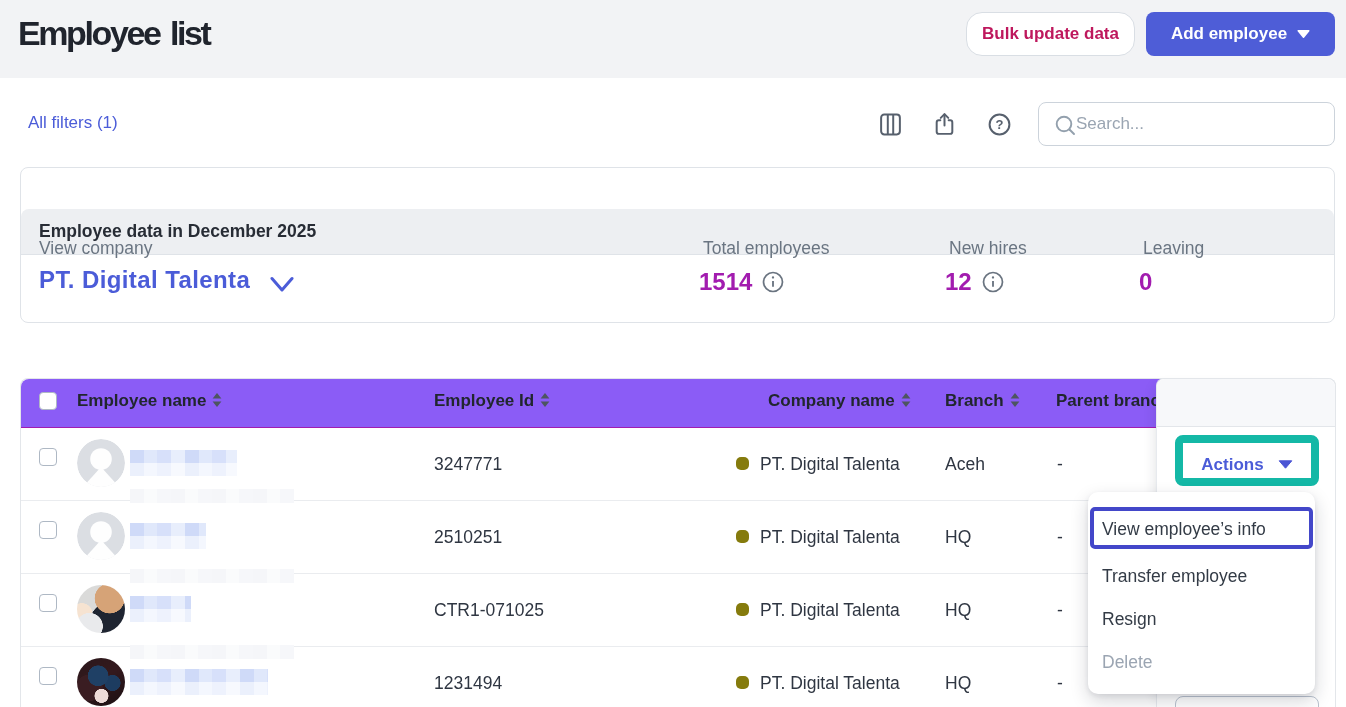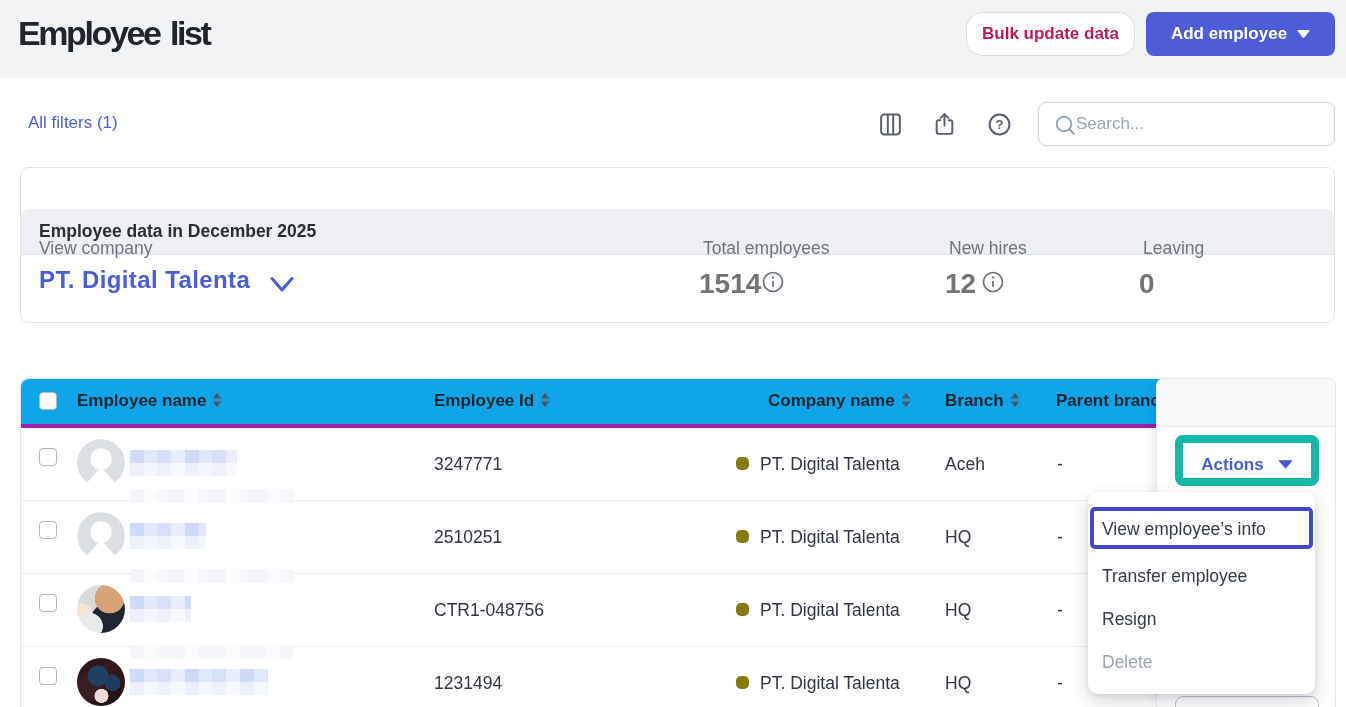--- a/index.html
+++ b/index.html
@@ -27,29 +27,29 @@
   .searchbox .ph { position:absolute; left:37px; top:11px; font-size:17px; color:#9aa5b2; }
 
   
   .card { position:absolute; left:20px; top:167px; width:1315px; height:156px;
     border:1px solid #dfe3e8; border-radius:8px; background:#fff; }
   .card-head { position:absolute; left:0; top:0; right:0; height:46px; background:#edeff2;
     border-bottom:1px solid #dfe3e8; border-radius:8px 8px 0 0;margin-top:41px; }
   .card-head span { position:absolute; left:18px; top:12px; font-size:17.5px; font-weight:bold; color:#272c35; }
   .lbl { position:absolute; font-size:17.5px; color:#6a7582; }
   .company-name { position:absolute; left:18px; top:98px; font-size:24px; font-weight:bold; color:#4b5cd8; letter-spacing:0.4px; }
-  .statval { position:absolute; font-size:28px; font-weight:bold; color:#737373;text-align:center; }
+  .statval { position:absolute; font-size:24px; font-weight:bold; color:#a21caf;text-align:center; }
 
   .report-link { position:absolute; top:335px; right:11px; font-size:18px; color:#4b5cd8; }
 
   
   .table { position:absolute; left:20px; top:378px; width:1316px; height:329px;
     border:1px solid #e3e6ea; border-bottom:none; border-radius:8px 8px 0 0; background:#fff; }
-  .thead { position:absolute; left:0; top:0; right:0; height:49px; background:#0ea5e9;
-    border-bottom:4px solid #a21caf; border-radius:8px 8px 0 0; }
+  .thead { position:absolute; left:0; top:0; right:0; height:49px; background:#8b5cf6;
+    border-bottom:1px solid #a21caf; border-radius:8px 8px 0 0; }
   .th { position:absolute; top:12px; font-size:17px; font-weight:bold; color:#21262e; white-space:nowrap; }
   .th svg { margin-left:6px; vertical-align:-2px; }
   .checkbox { position:absolute; width:18px; height:18px; border:1.5px solid #aeb8c4; border-radius:4px; background:#fff; }
   .row { position:absolute; left:0; right:0; height:73px; border-bottom:1px solid #eaecef; }
   .avatar { position:absolute; left:56px; top:11px; width:48px; height:48px; border-radius:50%; overflow:hidden; }
   .cell { position:absolute; font-size:17.5px; color:#2f3642; top:26px; white-space:nowrap; }
   .dot { position:absolute; left:715px; top:29px; width:13px; height:13px; border-radius:5px; background:#857b0d; }
   .blur1 { position:absolute; left:109px; height:13px;
     background:repeating-linear-gradient(90deg,#cfdaf8 0 14px,#e0e8fb 14px 27px,#d7e0fa 27px 41px,#e8eefc 41px 55px); }
   .blur2 { position:absolute; left:109px; height:13px;
@@ -199,21 +199,21 @@
     <div class="row" style="top:195px;">
       <div class="checkbox" style="left:18px; top:20px;"></div>
       <div class="avatar" style="background:
         radial-gradient(circle at 68% 28%, #d6a377 0 31%, rgba(0,0,0,0) 32%),
         radial-gradient(circle at 26% 86%, #e9eaec 0 24%, rgba(0,0,0,0) 25%),
         radial-gradient(circle at 10% 60%, #f6e3d1 0 20%, rgba(0,0,0,0) 21%),
         radial-gradient(circle at 78% 86%, #1f2531 0 46%, rgba(0,0,0,0) 47%),
         linear-gradient(115deg, #dadad9 0 45%, #ececec 75%, #f2f2f2 100%);"></div>
       <div class="blur1" style="top:22px; width:61px;"></div>
       <div class="blur2" style="top:35px; width:61px;"></div>
-      <div class="cell" style="left:413px;">CTR1-048756</div>
+      <div class="cell" style="left:413px;">CTR1-071025</div>
       <div class="dot"></div>
       <div class="cell" style="left:739px;">PT. Digital Talenta</div>
       <div class="cell" style="left:924px;">HQ</div>
       <div class="cell" style="left:1036px;">-</div>
     </div>
 
     <div class="row" style="top:268px; border-bottom:none;">
       <div class="checkbox" style="left:18px; top:20px;"></div>
       <div class="avatar" style="background:
         radial-gradient(circle at 51% 79%, #eedbd8 0 15%, rgba(0,0,0,0) 16%),

